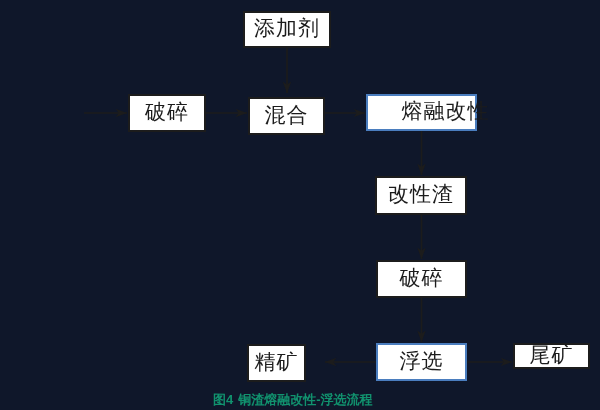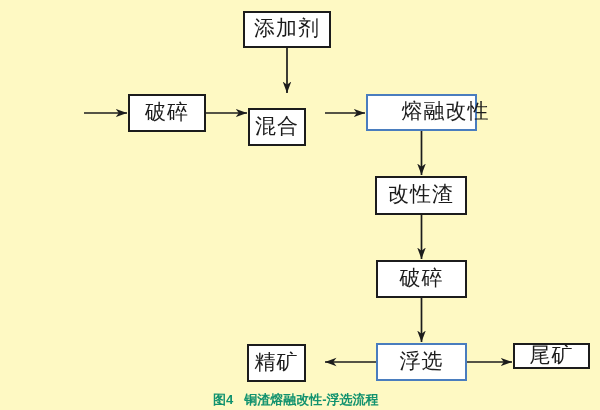--- a/index.html
+++ b/index.html
@@ -1,34 +1,34 @@
 <!DOCTYPE html>
 <html><head>
 <meta charset="utf-8">
 <style>
   html,body{margin:0;padding:0;background:#ffffff;}
   .canvas{
-    position:relative;width:600px;height:410px;background:#fef9c3;overflow:hidden;
+    position:relative;width:600px;height:410px;background:#0f172a;overflow:hidden;
     font-family:"Liberation Serif",serif;
   }
   .node{
     position:absolute;display:flex;align-items:center;justify-content:center;
     background:#ffffff;border:2px solid #1c1c1c;box-sizing:border-box;
     font-size:21px;color:#1c1c1c;letter-spacing:1px;line-height:1;
     white-space:nowrap;
   }
   .node.highlight{border-color:#4a7dbe;}
   .node span{display:block;padding-bottom:2px;}
   svg.edges{position:absolute;left:0;top:0;width:600px;height:410px;pointer-events:none;}
   .caption{
     position:absolute;left:213px;top:393px;
     font-family:"Liberation Sans",sans-serif;font-weight:bold;
     font-size:13px;color:#11926e;line-height:1.1;white-space:nowrap;
   }
-  .caption .cap-label{margin-right:11px;}
+  .caption .cap-label{margin-right:5px;}
 </style>
 </head>
 <body>
 
 <div class="canvas">
 
   <svg class="edges" viewBox="0 0 600 410" xmlns="http://www.w3.org/2000/svg">
     <defs>
       <marker id="ah" viewBox="0 0 12 10" refX="11.5" refY="5" markerWidth="12" markerHeight="10" markerUnits="userSpaceOnUse" orient="auto">
         <path d="M11.5,5 L0,0.7 L3.3,5 L0,9.3 Z" fill="#1c1c1c"></path>
@@ -49,21 +49,21 @@
 
   <div class="node" style="left:243px;top:11px;width:88px;height:37px;">
     <span>添加剂</span>
   </div>
 
 
   <div class="node" style="left:128px;top:94px;width:78px;height:38px;">
     <span>破碎</span>
   </div>
 
-  <div class="node" style="left:248px;top:108px;width:58px;height:38px;">
+  <div class="node" style="left:248px;top:97px;width:77px;height:38px;">
     <span>混合</span>
   </div>
 
   <div class="node highlight" style="left:366px;top:94px;width:111px;height:37px;padding-left:48px;">
     <span>熔融改性</span>
   </div>
 
   <div class="node" style="left:375px;top:176px;width:92px;height:39px;">
     <span>改性渣</span>
   </div>

